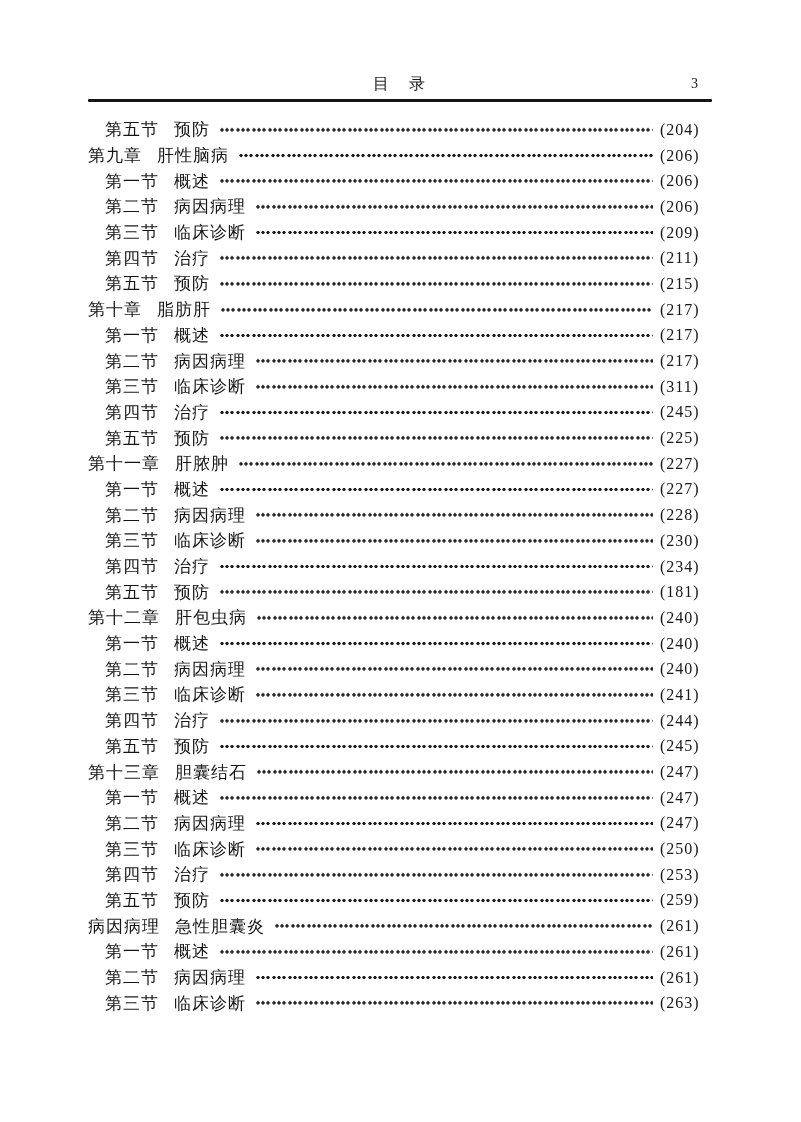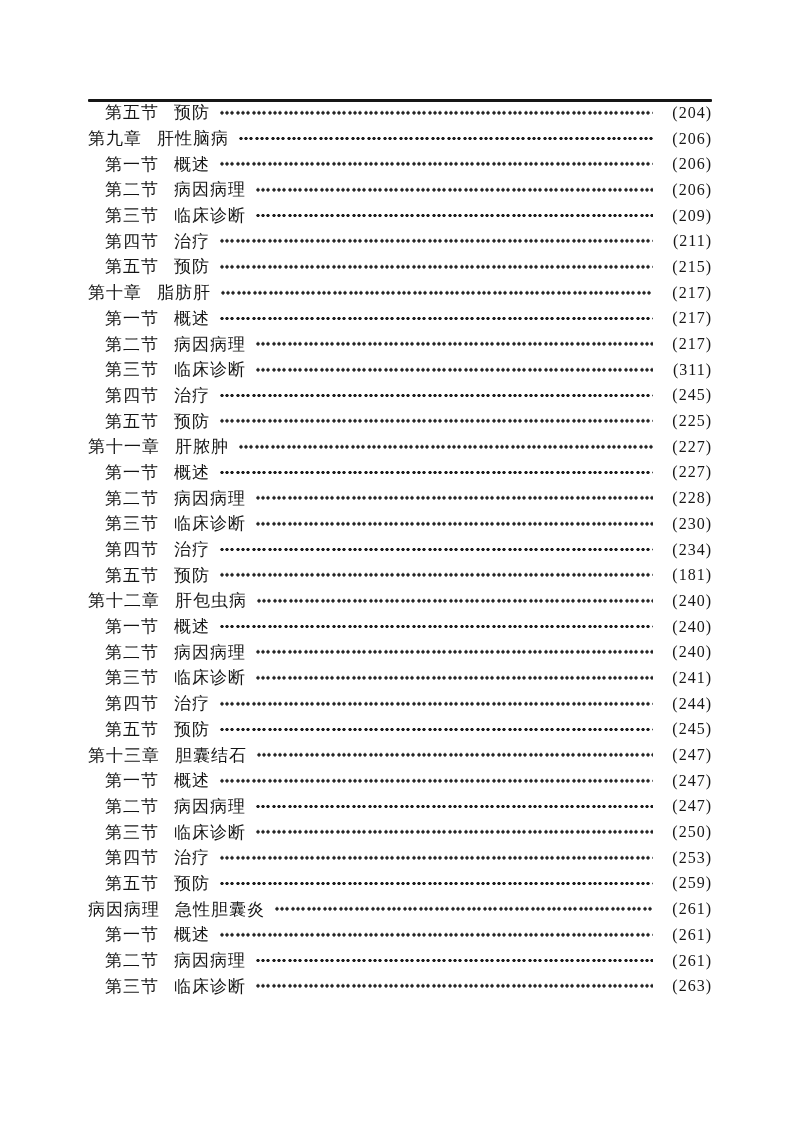--- a/index.html
+++ b/index.html
@@ -36,21 +36,21 @@
   }
   .rule{
     position:absolute;
     left:88px;top:99px;
     width:624px;height:3px;
     background:#161616;
     border-radius:1px;
   }
   .toc{
     position:absolute;
-    left:88px;top:100px;
+    left:88px;top:117px;
     width:624px;
   }
   .row{
     display:flex;
     align-items:center;
     height:25.7px;
     font-size:17px;
     white-space:nowrap;
   }
   .row .label{
@@ -73,30 +73,34 @@
       radial-gradient(circle at 3px 50%, #1f1f1f 1.4px, transparent 1.9px),
       radial-gradient(circle at 8px 50%, #1f1f1f 1.4px, transparent 1.9px),
       radial-gradient(circle at 13px 50%, #1f1f1f 1.4px, transparent 1.9px);
     background-size:16px 100%;
     background-repeat:repeat-x;
     background-position:left center;
   }
   .pageref{
     flex:0 0 auto;
     min-width:52px;
-    text-align:right;
+    text-align:left;
     font-size:16px;
     letter-spacing:1px;
     color:#171717;
   }
 </style>
 </head>
 <body>
 
 <div class="page">
+  <div class="header">
+    <span class="htitle">目　录</span>
+    <span class="pagenum">3</span>
+  </div>
   <div class="rule"></div>
   <div class="toc" id="toc">
       <div class="row section">
     <span class="label">第五节</span>
     <span class="title">预防</span>
     <span class="leader"></span>
     <span class="pageref">(204)</span>
   </div>
       <div class="row chapter">
     <span class="label">第九章</span>

